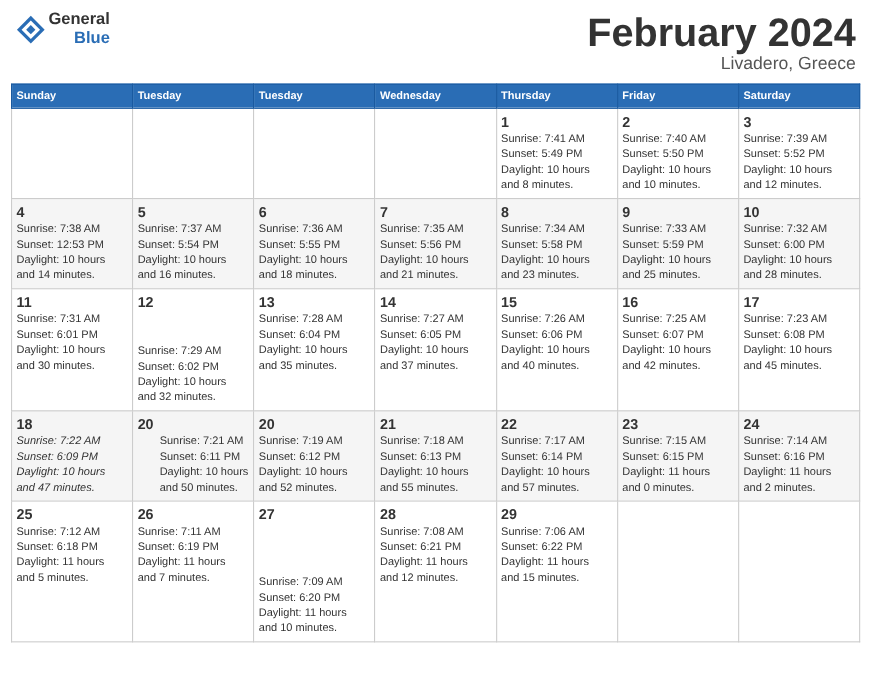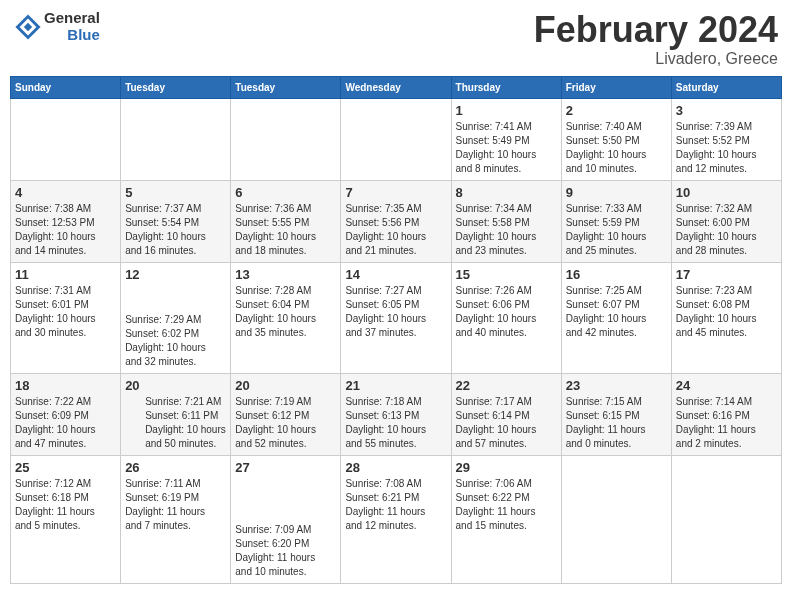--- a/index.html
+++ b/index.html
@@ -256,21 +256,21 @@
           <span class="day-num">17</span>
           <div class="day-info" style="white-space: pre-line;">Sunrise: 7:23 AM
 Sunset: 6:08 PM
 Daylight: 10 hours
 and 45 minutes.</div>
         </td>
       </tr>
       <tr>
         <td>
           <span class="day-num">18</span>
-          <div class="day-info" style="white-space: pre-line;">Sunrise: 7:22 AM
+          <div class="day-info" style="white-space: pre-line; font-style: italic;">Sunrise: 7:22 AM
 Sunset: 6:09 PM
 Daylight: 10 hours
 and 47 minutes.</div>
         </td>
         <td>
           <span class="day-num">20</span>
           <div class="day-info" style="white-space: pre-line; margin-left: 20px;">Sunrise: 7:21 AM
 Sunset: 6:11 PM
 Daylight: 10 hours
 and 50 minutes.</div>

